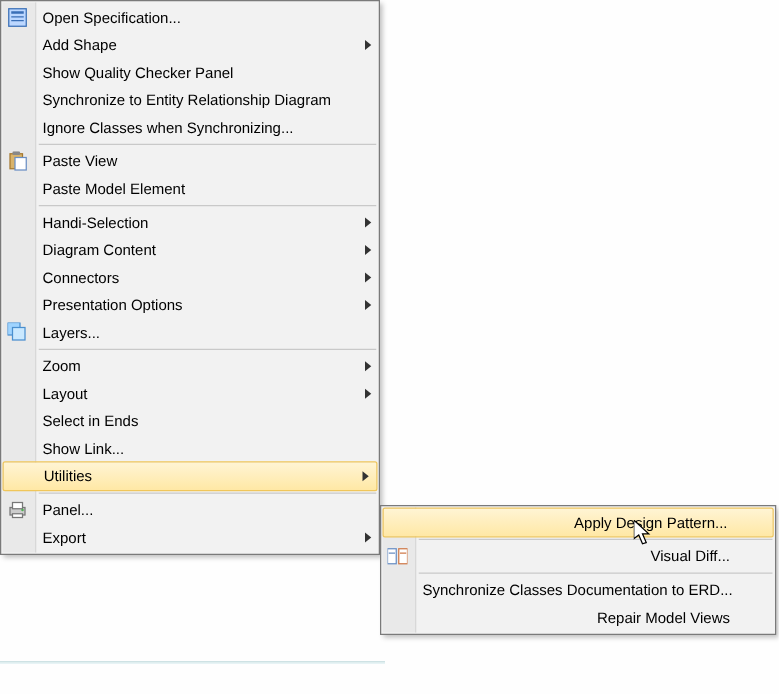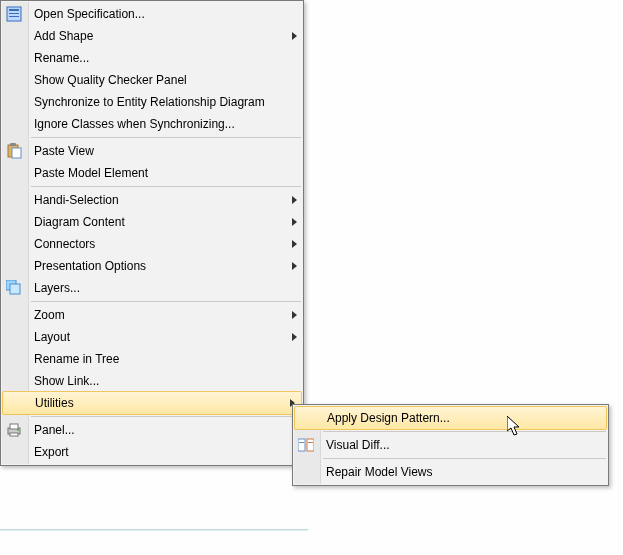--- a/index.html
+++ b/index.html
@@ -81,23 +81,24 @@
   }
   .icon svg { display: block; }
   #main-menu {
     top: 0;
     left: 0;
     width: 302px;
     padding: 2px 0;
   }
   #sub-menu {
     top: 404px;
-    left: 292px;
+    left: 304px;
     width: 315px;
     padding: 2px 0;
+    text-align: right;
   }
   .bottom-line {
     position: absolute;
     left: 0;
     right: 315px;
     bottom: 24px;
     height: 0;
     border-top: 1px solid #bfd9dc;
     border-bottom: 1px solid #dff0f2;
   }
@@ -127,23 +128,20 @@
             </svg>
       </span>
       <span>Open Specification...</span>
     </div>
 
     <div class="item">
       <span>Add Shape</span>
       <span class="arrow"></span>
     </div>
 
-    <div class="item">
-      <span>Rename...</span>
-    </div>
 
     <div class="item">
       <span>Show Quality Checker Panel</span>
     </div>
 
     <div class="item">
       <span>Synchronize to Entity Relationship Diagram</span>
     </div>
 
     <div class="item">
@@ -205,21 +203,21 @@
       <span>Zoom</span>
       <span class="arrow"></span>
     </div>
 
     <div class="item">
       <span>Layout</span>
       <span class="arrow"></span>
     </div>
 
     <div class="item">
-      <span>Rename in Tree</span>
+      <span>Select in Ends</span>
     </div>
 
     <div class="item">
       <span>Show Link...</span>
     </div>
 
     <div class="item highlight">
       <span>Utilities</span>
       <span class="arrow"></span>
     </div>
@@ -264,20 +262,23 @@
               <rect x="1" y="5" width="5" height="1" fill="#6a8fc4"></rect>
               <rect x="10" y="5" width="5" height="1" fill="#cf7a4a"></rect>
             </svg>
       </span>
       <span>Visual Diff...</span>
     </div>
 
     <div class="sep"></div>
 
 
+    <div class="item">
+      <span>Synchronize Classes Documentation to ERD...</span>
+    </div>
 
 
     <div class="item">
       <span>Repair Model Views</span>
     </div>
 
   </div>
 </div>
 
 <div class="bottom-line"></div>

